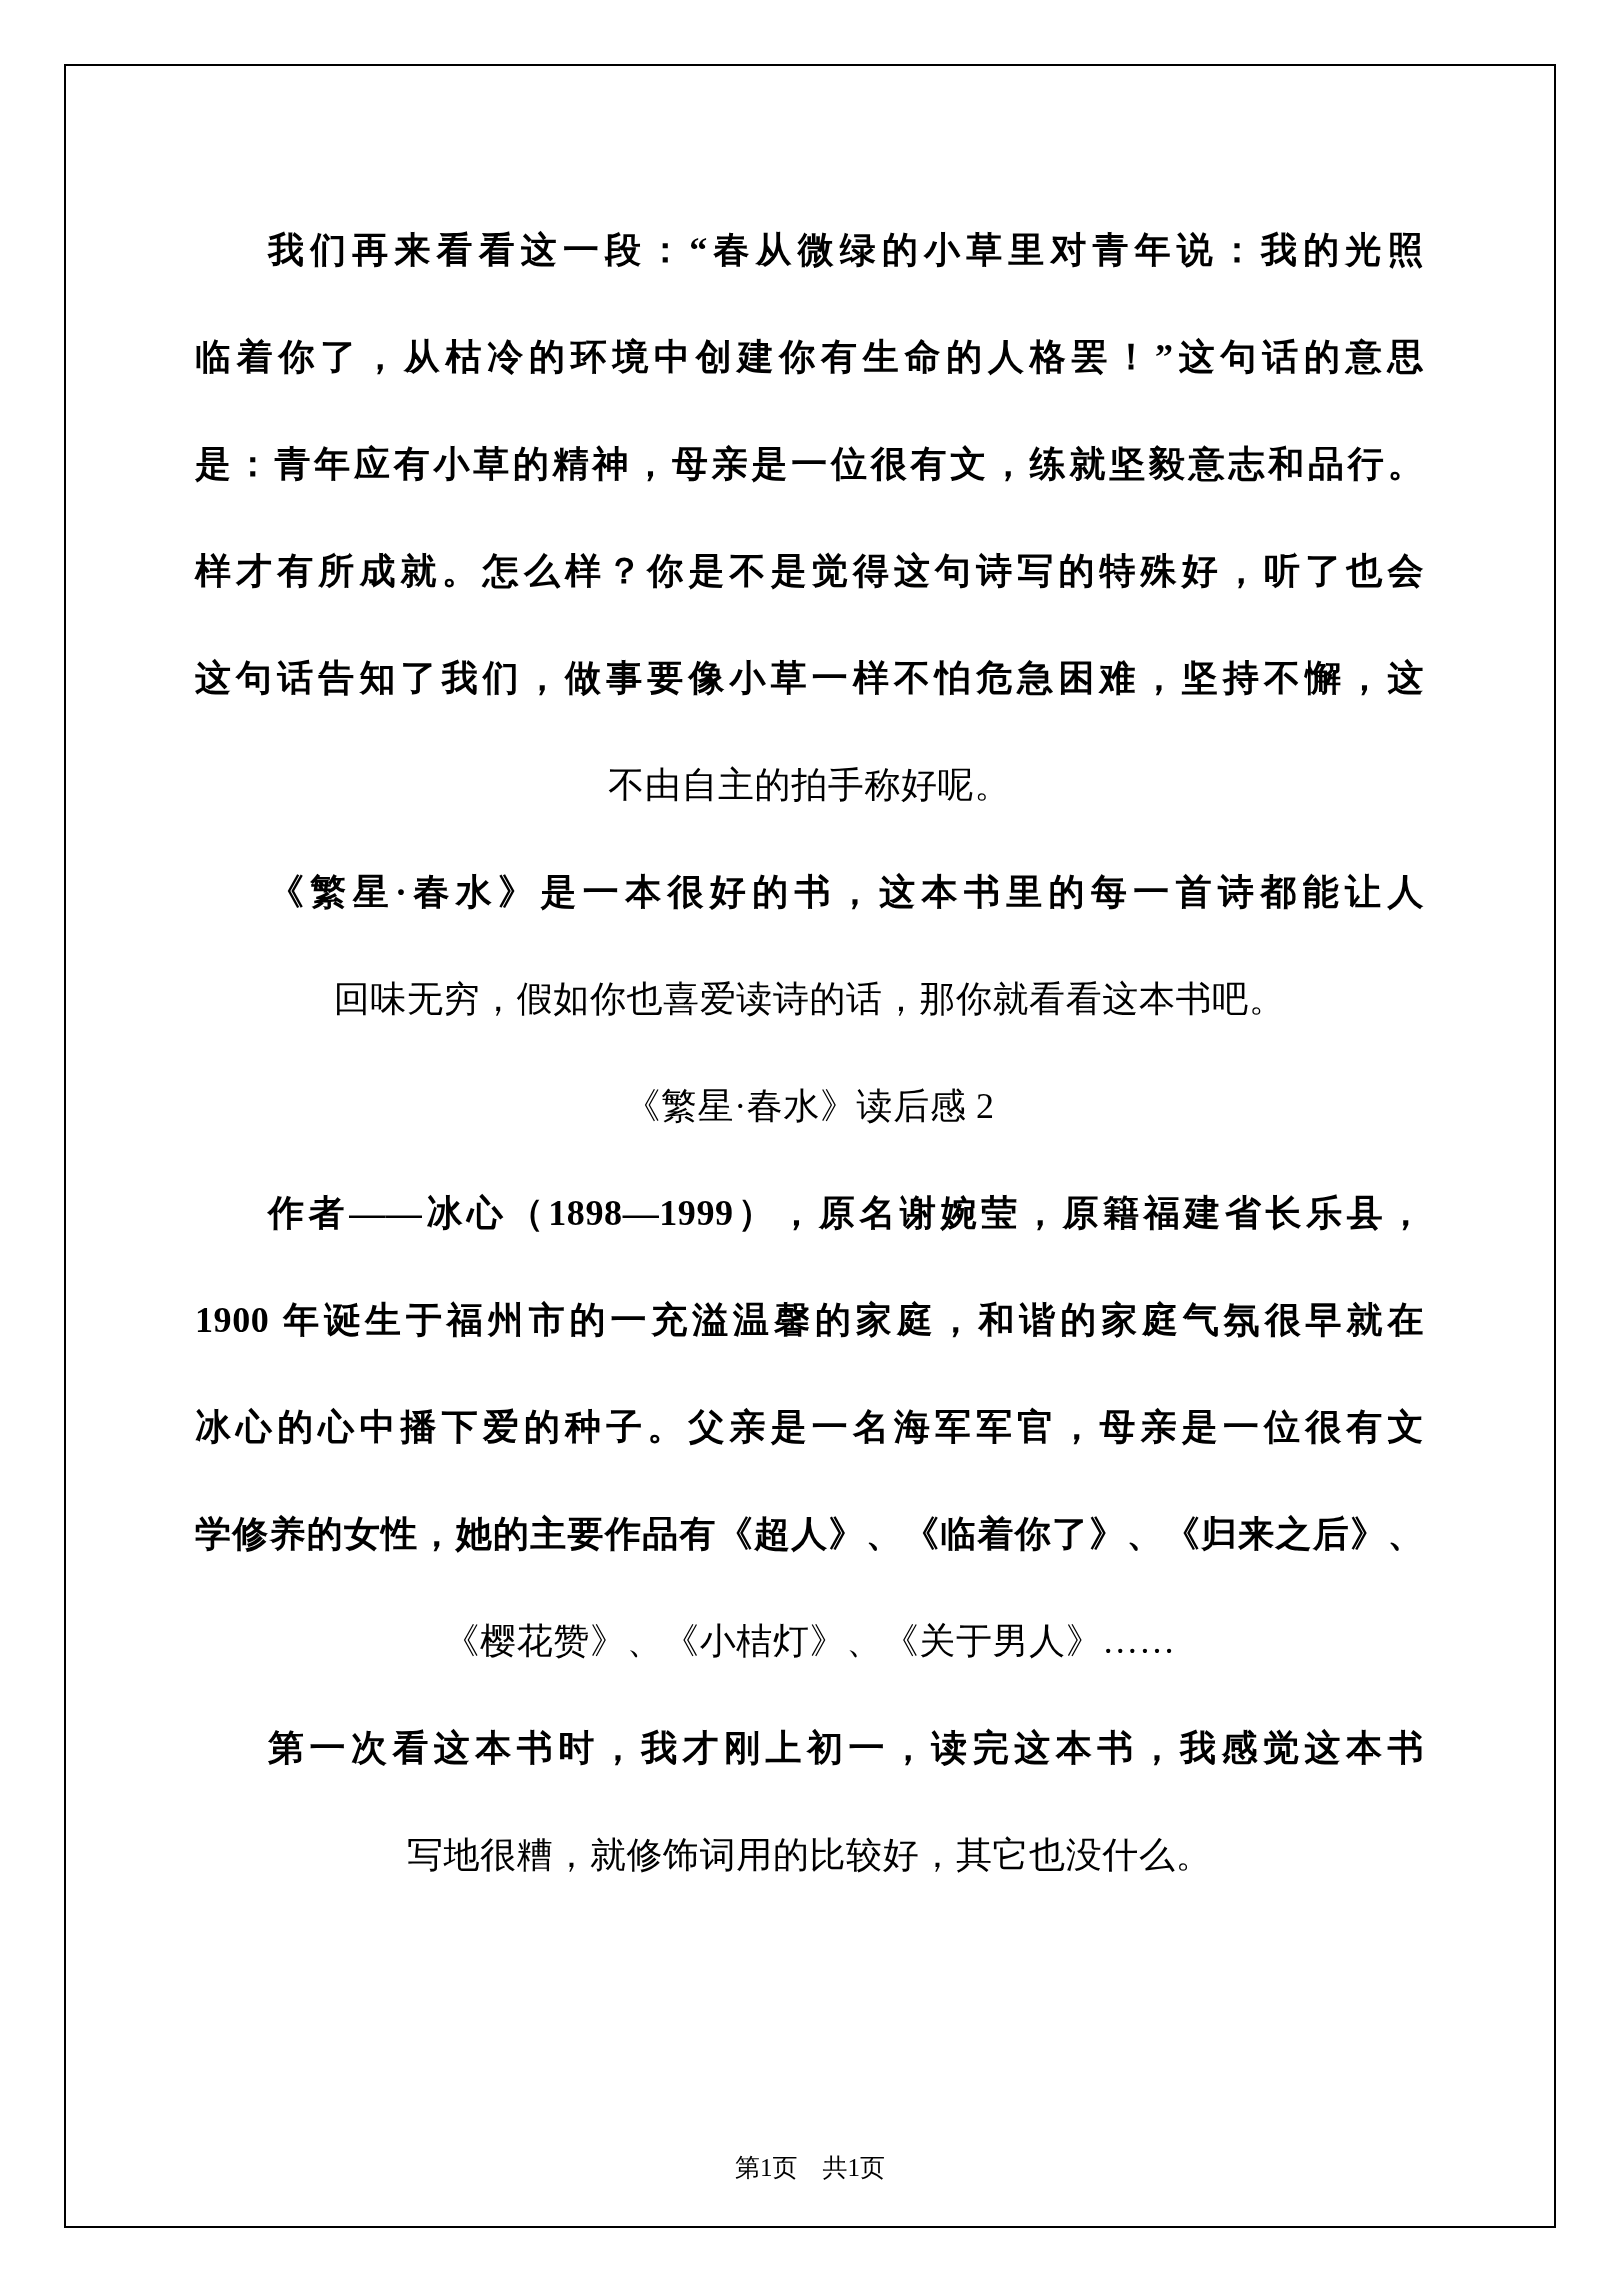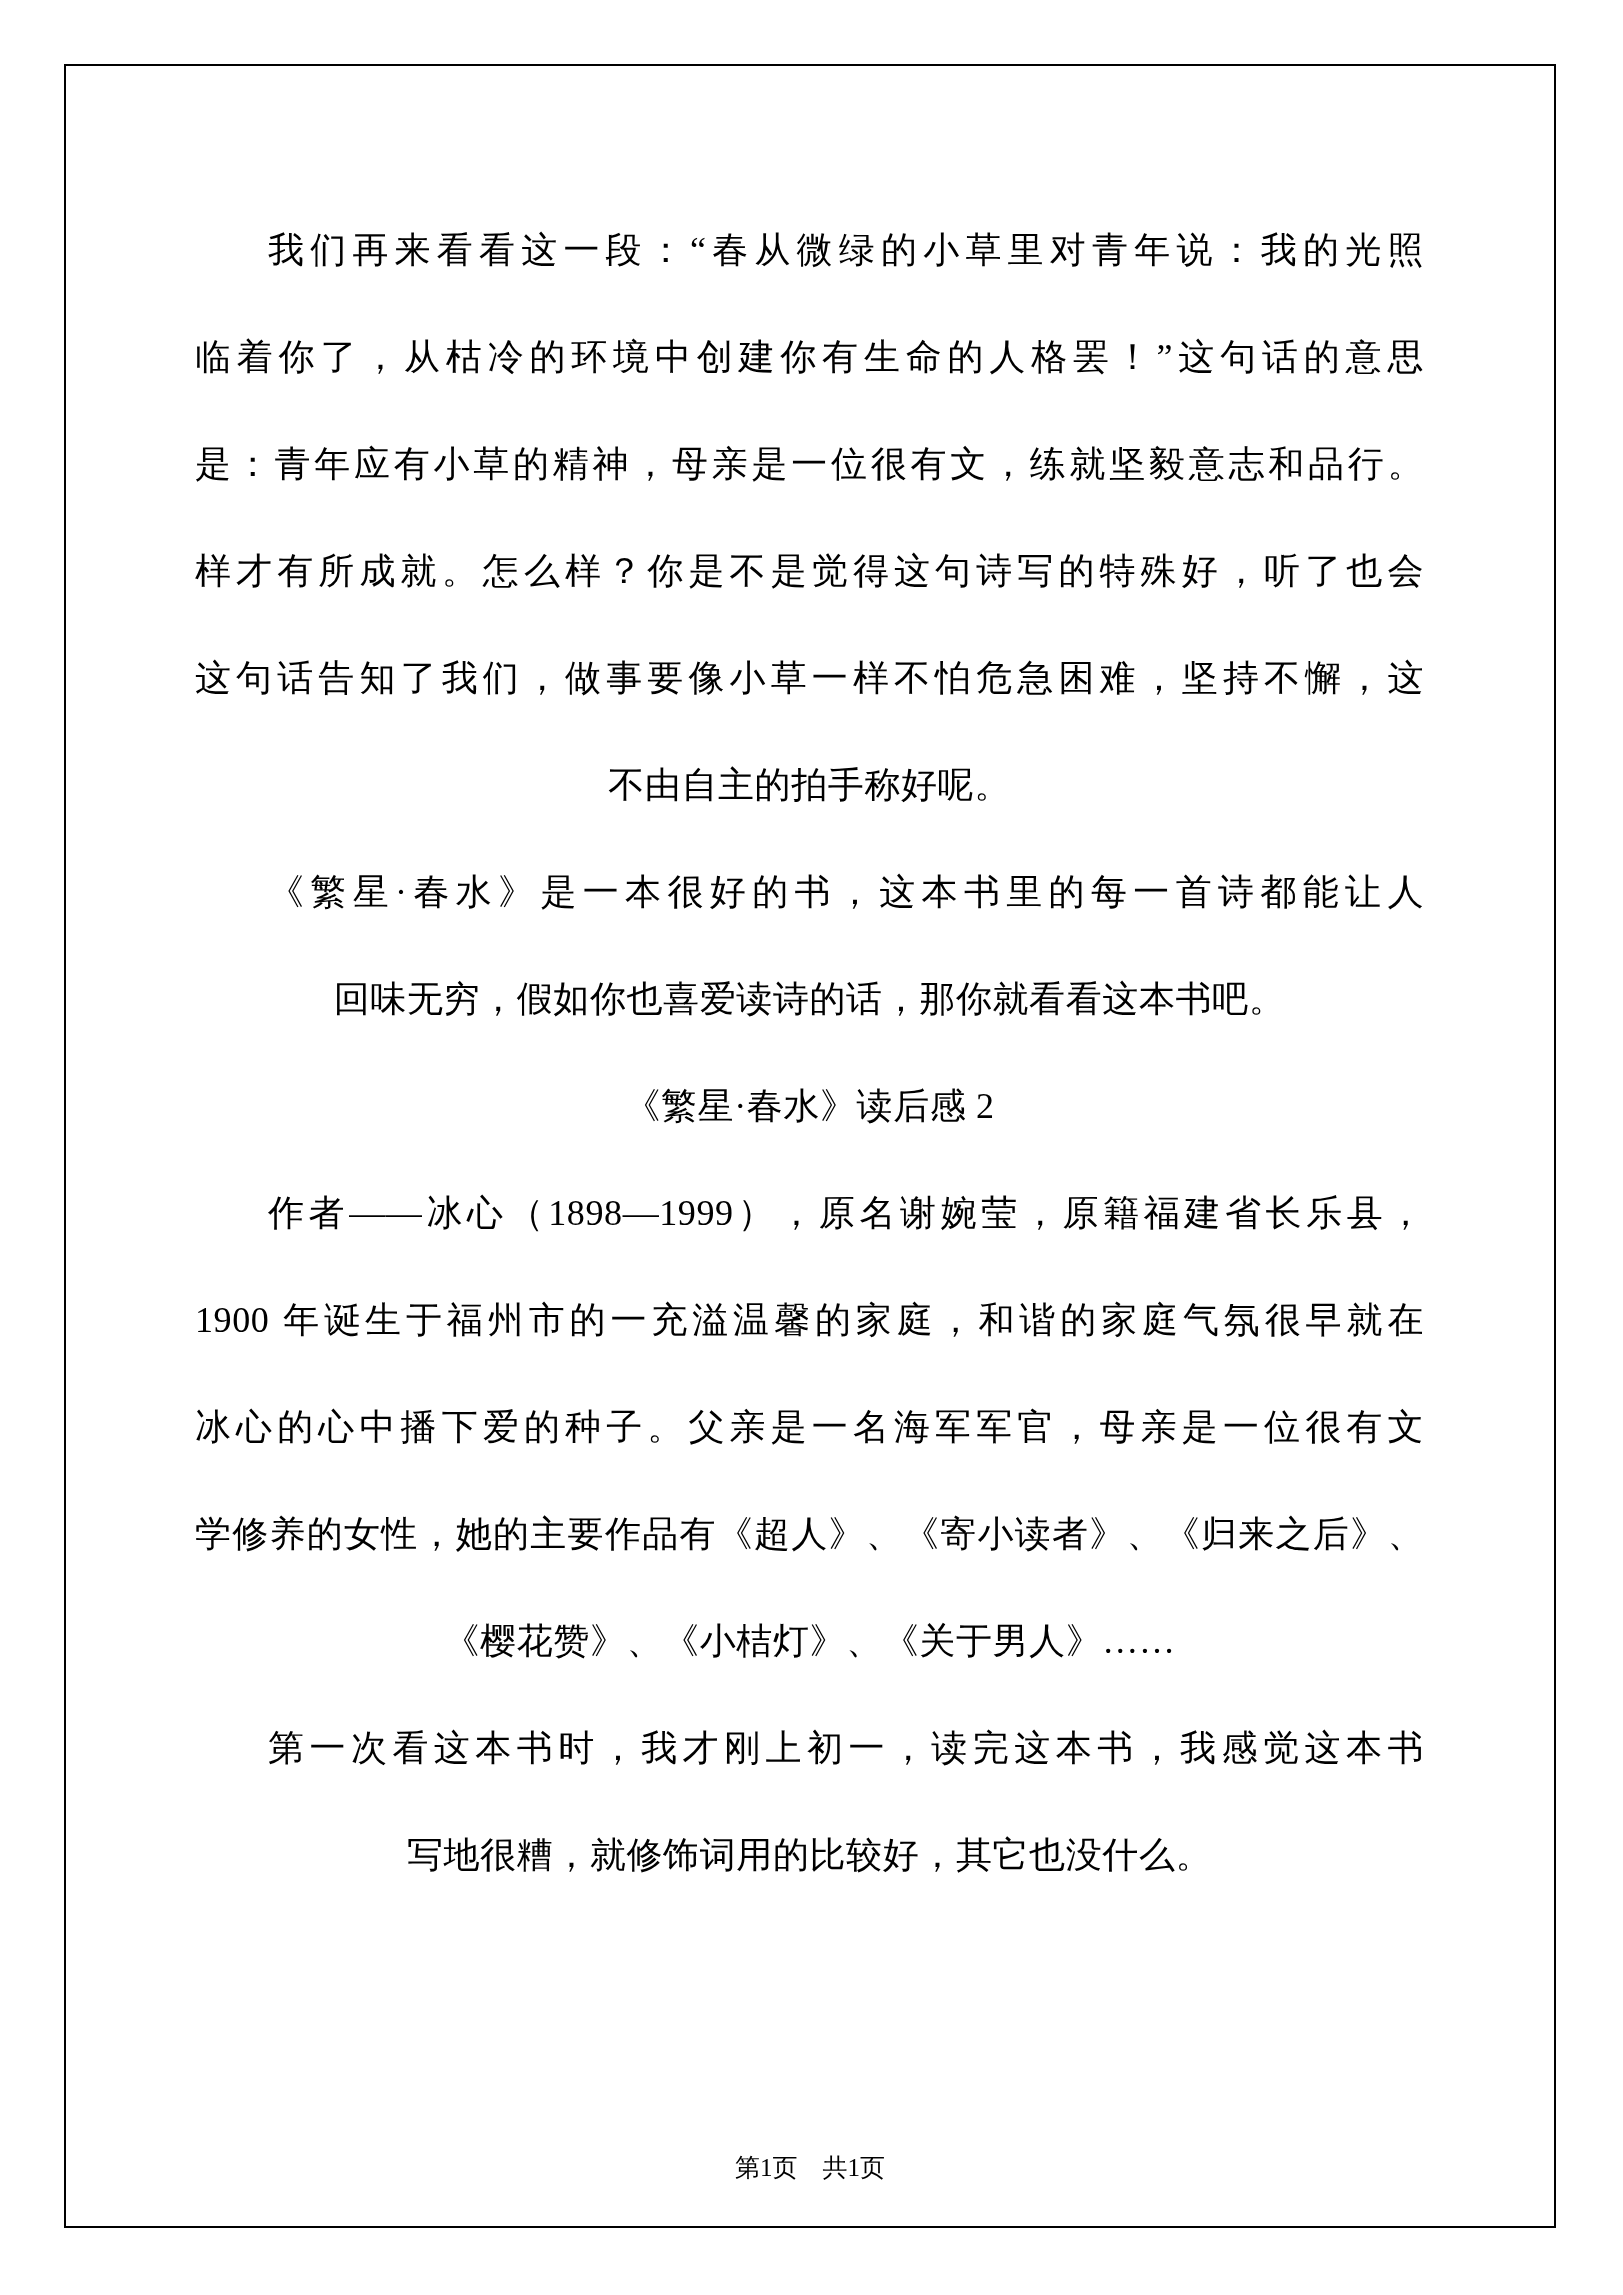--- a/index.html
+++ b/index.html
@@ -36,20 +36,21 @@
     line-height: 107px;
     font-size: 36px;
     color: #000000;
     text-align: center;
     text-justify: inter-character;
     letter-spacing: 0.6px;
   }
   .text-line.justify {
     text-align: justify;
     text-align-last: justify;
+    font-weight: bold;
   }
   .text-line.indent {
     text-indent: 73px;
   }
   .page-footer {
     position: absolute;
     left: 64px;
     top: 2119px;
     width: 1492px;
     text-align: center;
@@ -71,20 +72,20 @@
       <div class="text-line justify">是：青年应有小草的精神，母亲是一位很有文，练就坚毅意志和品行。</div>
       <div class="text-line justify">样才有所成就。怎么样？你是不是觉得这句诗写的特殊好，听了也会</div>
       <div class="text-line justify">这句话告知了我们，做事要像小草一样不怕危急困难，坚持不懈，这</div>
       <div class="text-line">不由自主的拍手称好呢。</div>
       <div class="text-line justify indent">《繁星·春水》是一本很好的书，这本书里的每一首诗都能让人</div>
       <div class="text-line">回味无穷，假如你也喜爱读诗的话，那你就看看这本书吧。</div>
       <div class="text-line">《繁星·春水》读后感 2</div>
       <div class="text-line justify indent">作者——冰心（1898—1999），原名谢婉莹，原籍福建省长乐县，</div>
       <div class="text-line justify">1900 年诞生于福州市的一充溢温馨的家庭，和谐的家庭气氛很早就在</div>
       <div class="text-line justify">冰心的心中播下爱的种子。父亲是一名海军军官，母亲是一位很有文</div>
-      <div class="text-line justify">学修养的女性，她的主要作品有《超人》、《寄小读者》、《归来之后》、</div>
+      <div class="text-line justify">学修养的女性，她的主要作品有《超人》、《临着你了》、《归来之后》、</div>
       <div class="text-line">《樱花赞》、《小桔灯》、《关于男人》……</div>
       <div class="text-line justify indent">第一次看这本书时，我才刚上初一，读完这本书，我感觉这本书</div>
       <div class="text-line">写地很糟，就修饰词用的比较好，其它也没什么。</div>
     </div>
   <div class="page-footer">第1页　共1页</div>
 </div>
 
 
 </body></html>

